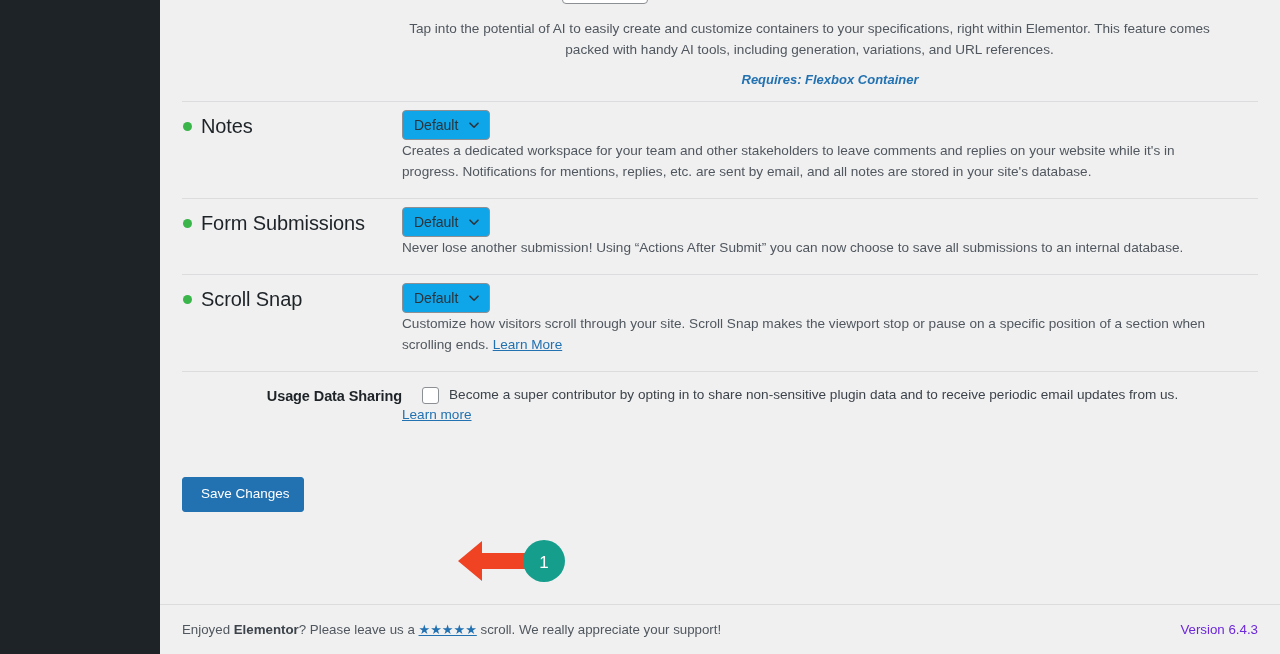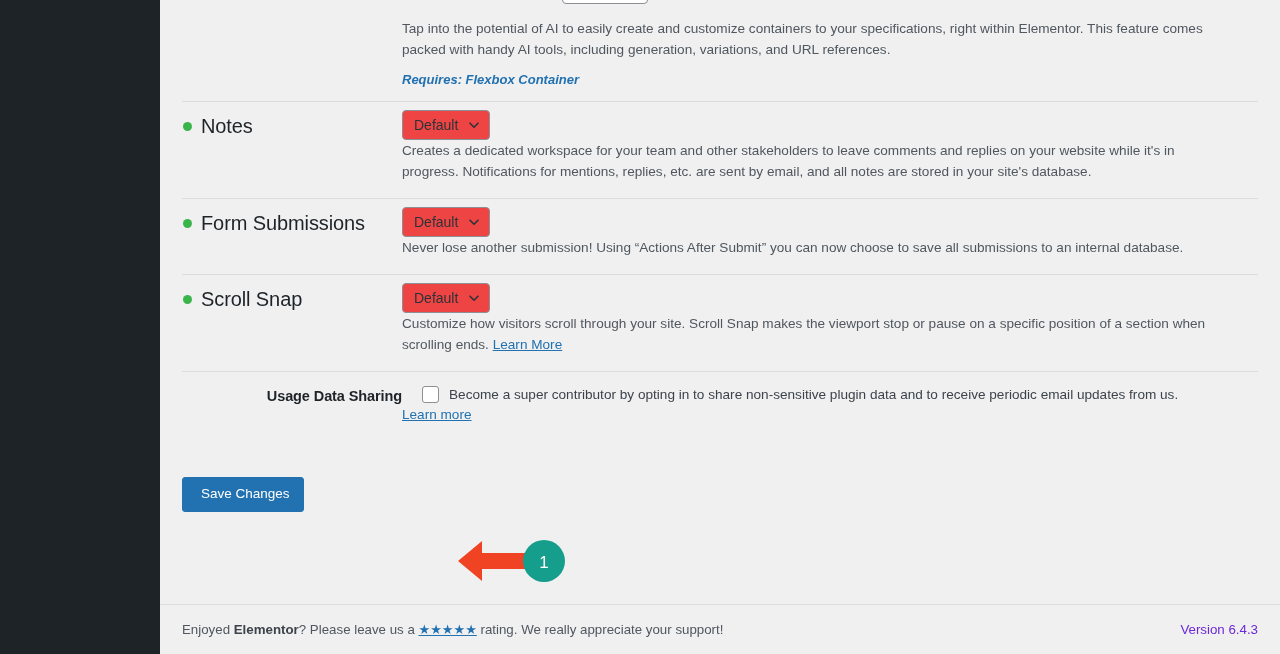--- a/index.html
+++ b/index.html
@@ -95,21 +95,21 @@
   .select-box {
     display: inline-flex;
     align-items: center;
     justify-content: space-between;
     gap: 10px;
     min-width: 86px;
     height: 30px;
     padding: 0 9px 0 11px;
     border: 1px solid #8c8f94;
     border-radius: 4px;
-    background: #ef4444;
+    background: #0ea5e9;
     box-shadow: 0 0 0 transparent;
     font-size: 14px;
     color: #2c3338;
     box-sizing: border-box;
     cursor: pointer;
   }
   .select-box .chev {
     width: 12px;
     height: 12px;
     display: block;
@@ -169,21 +169,21 @@
     color: #1d2327;
     letter-spacing: -0.1px;
   }
   .usage-main-col {
     flex: 1;
     padding-top: 13px;
     padding-bottom: 18px;
   }
   .checkbox-line {
     display: flex;
-    align-items: flex-start;
+    align-items: center;
     gap: 10px;
     padding-left: 20px;
   }
   .checkbox {
     width: 17px;
     height: 17px;
     min-width: 17px;
     border: 1px solid #8c8f94;
     border-radius: 3px;
     background: #fff;
@@ -285,21 +285,21 @@
   <div class="content-wrap">
 
     <div class="settings-panel">
 
       <div style="position:relative;height:4px;">
         <div class="cutoff-select"></div>
       </div>
 
       <div class="feature-row">
         <div class="feature-label-col"></div>
-        <div class="feature-main-col" style="padding-top:14px;padding-bottom:14px;">
+        <div class="feature-main-col" style="padding-top:14px;padding-bottom:14px;text-align:center;">
           <div class="desc" style="margin-top:0;">Tap into the potential of AI to easily create and customize containers to your specifications, right within Elementor. This feature comes packed with handy AI tools, including generation, variations, and URL references.</div>
           <div class="requires-note">Requires: Flexbox Container</div>
         </div>
       </div>
 
       <div class="row-divider"></div>
 
       <div class="feature-row">
         <div class="feature-label-col">
           <span class="status-dot"></span>
@@ -385,18 +385,18 @@
           <path d="M6 32 L30 12 L30 24 L78 24 L78 40 L30 40 L30 52 Z" fill="#ef4323"></path>
         </g>
         <circle cx="92" cy="32" r="21" fill="#159e8c"></circle>
         <text x="92" y="39" text-anchor="middle" fill="#ffffff" font-family="Liberation Sans, sans-serif" font-size="17">1</text>
       </svg>
     </div>
 
     <div class="footer-divider"></div>
 
     <div class="footer">
-      <div class="footer-left"><span>Enjoyed </span><b>Elementor</b><span>? Please leave us a </span><span class="stars">★★★★★</span><span> rating. We really appreciate your support!</span></div>
+      <div class="footer-left"><span>Enjoyed </span><b>Elementor</b><span>? Please leave us a </span><span class="stars">★★★★★</span><span> scroll. We really appreciate your support!</span></div>
       <div class="footer-right">Version 6.4.3</div>
     </div>
 
   </div>
 </div>
 
 </body></html>

